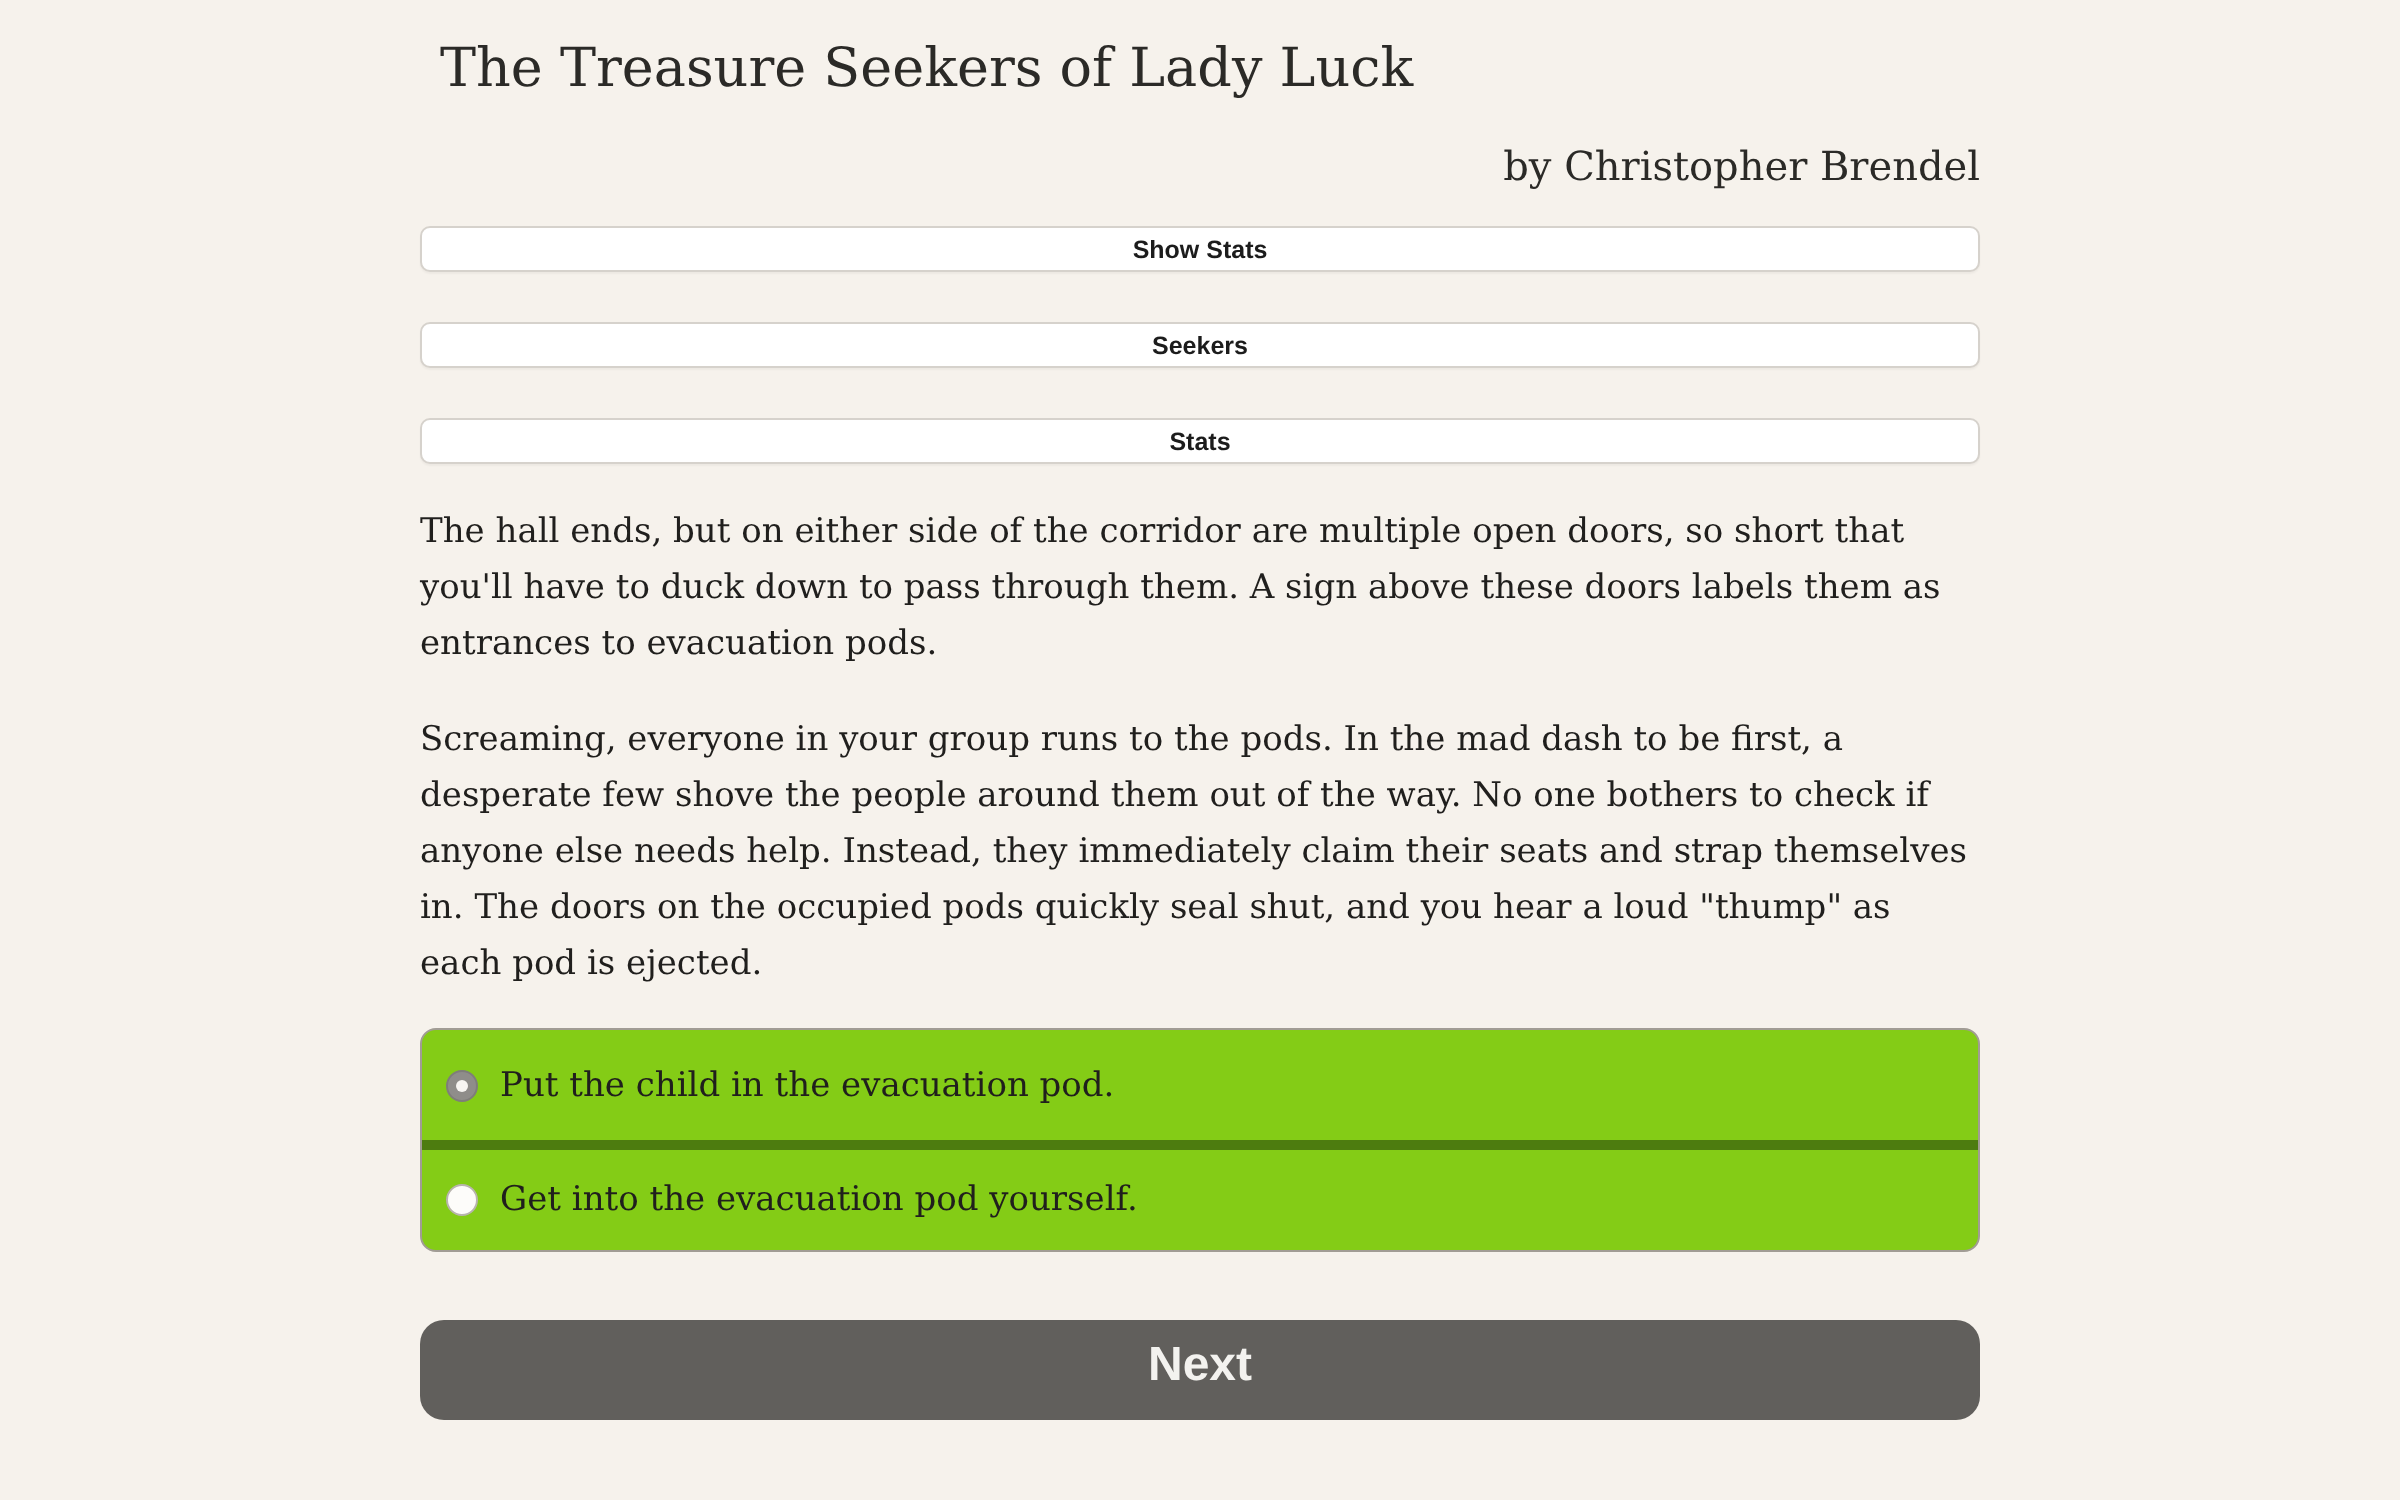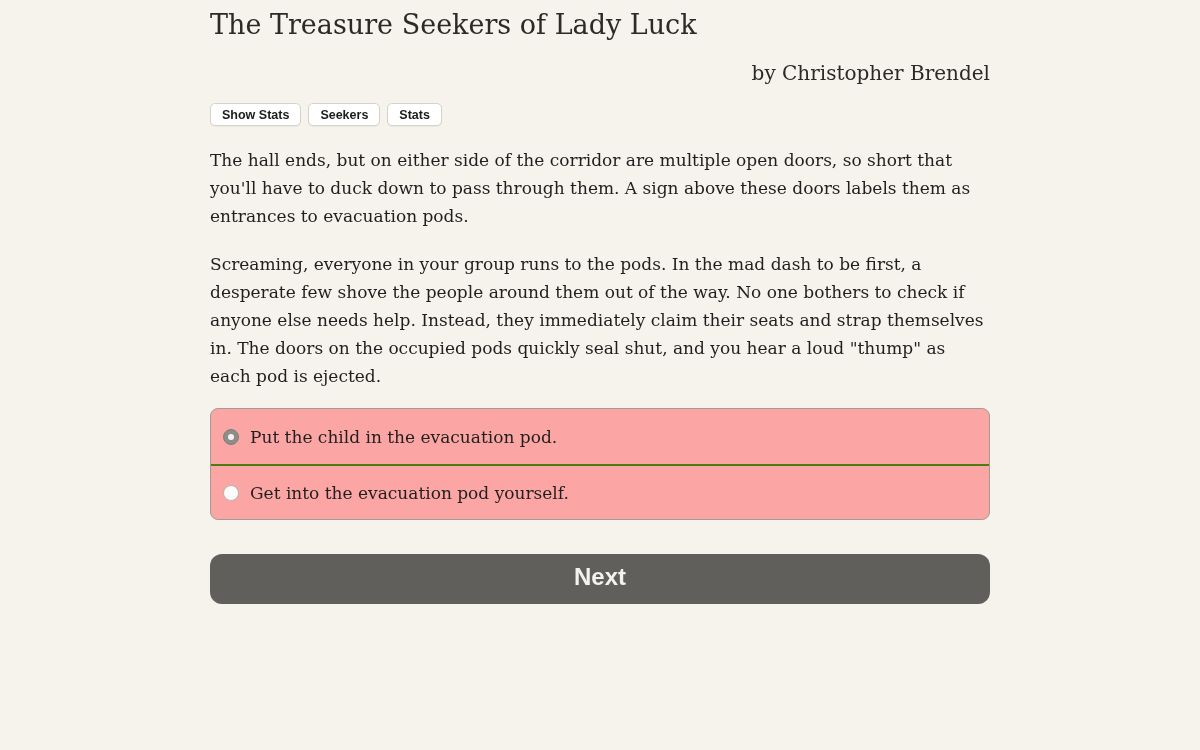--- a/index.html
+++ b/index.html
@@ -11,34 +11,34 @@
   body {
     background: #f6f2ec;
     font-family: "DejaVu Serif", serif;
     color: #23211f;
   }
   .content {
     width: 780px;
     margin: 0 auto;
   }
   .title {
-    margin: 0; padding-top: 9px;
+    margin: 10px; padding-top: 9px;
     font-size: 27px; line-height: 32px;
     font-weight: 400;
     color: #2b2a27;
   }
   .author {
     margin: 19px 0 0 0;
     font-size: 20px; line-height: 26px;
     color: #2b2a27;
     text-align: right;
   }
   .toolbar {
     margin-top: 17px;
-    display: flex; gap: 7px;
+    display: flex; gap: 25px; flex-direction: column;
   }
   .tool-btn {
     font-family: "Liberation Sans", sans-serif;
     font-size: 12.5px; font-weight: 700;
     color: #1c1c1c;
     background: #ffffff;
     border: 1px solid #d6d2cc;
     border-radius: 5px;
     padding: 4px 11px 3px 11px;
     line-height: 14px;
@@ -47,35 +47,35 @@
   }
   .story p {
     margin: 20px 0 0 0;
     font-size: 17px;
     line-height: 28px;
     color: #201f1d;
   }
   .story p.first { }
   .choice-box {
     margin-top: 18px;
-    background: #fca5a5;
+    background: #84cc16;
     border: 1px solid #a19c94;
     border-radius: 8px;
     overflow: hidden;
   }
   .choice-row {
     height: 55px;
     display: flex;
     align-items: center;
     padding: 0 12px;
     gap: 11px;
     cursor: pointer;
   }
   .choice-row + .choice-row {
-    border-top: 2px solid #4d7c0f;
+    border-top: 5px solid #4d7c0f;
   }
   .radio {
     width: 16px; height: 16px;
     border-radius: 50%;
     background: #fdfcfa;
     border: 1px solid #b8b4ae;
     flex: 0 0 16px;
     position: relative;
   }
   .choice-row.checked .radio {

